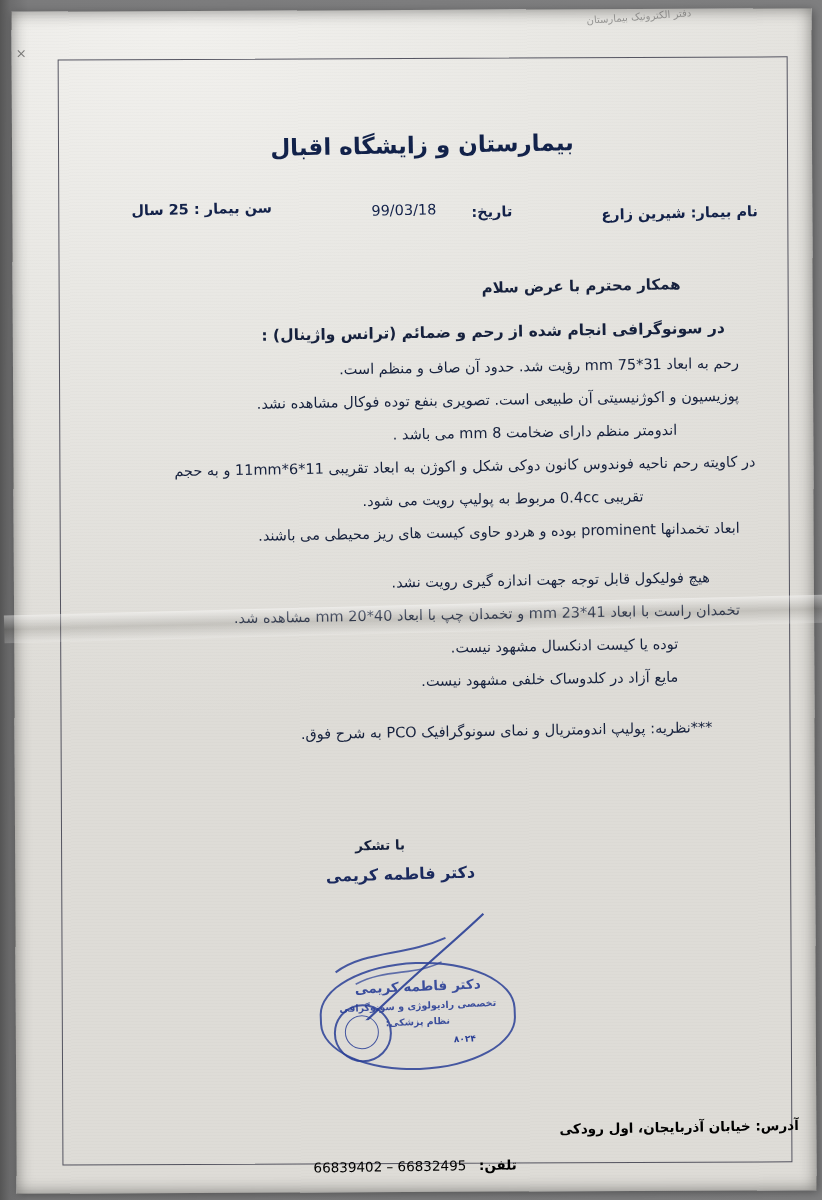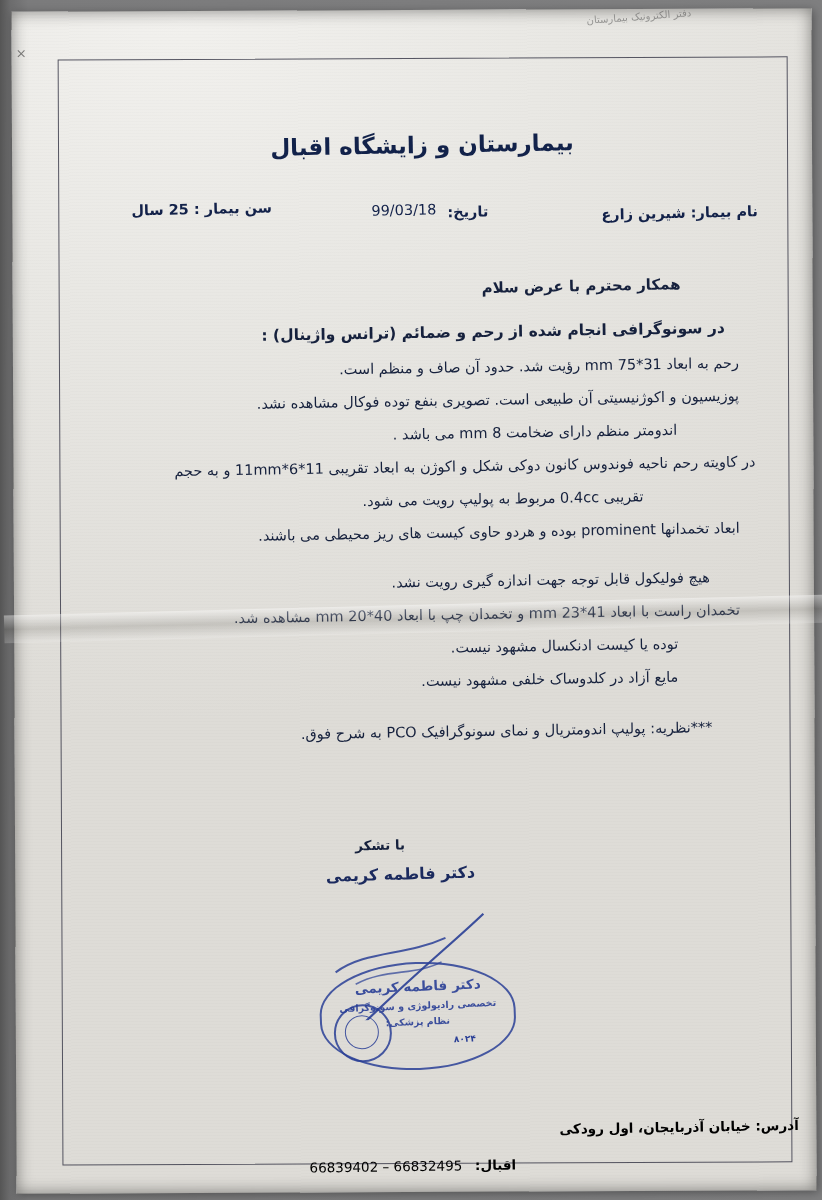--- a/index.html
+++ b/index.html
@@ -82,21 +82,21 @@
     color: #13224a;
   }
   .meta .m-name {
     position: absolute;
     right: 14px;
     top: 6px;
     transform: rotate(-1deg);
   }
   .meta .m-date {
     position: absolute;
-    right: 284px;
+    right: 260px;
     top: 4px;
     transform: rotate(-1deg);
   }
   .meta .m-datev {
     position: absolute;
     right: 336px;
     top: 2px;
     font-weight: normal;
     transform: rotate(-1deg);
   }
@@ -322,17 +322,17 @@
       <div class="oval"></div>
       <div class="seal"></div>
       <div class="l1">دکتر فاطمه کریمی</div>
       <div class="l2">تخصصی رادیولوژی و سونوگرافی</div>
       <div class="l3">نظام پزشکی:</div>
       <div class="l4">۸۰۲۴</div>
     </div>
 
     <div class="footer">آدرس: خیابان آذربایجان، اول رودکی</div>
     <div class="footer-phone">
-      <span>اقبال:</span>
+      <span>تلفن:</span>
       <span class="num">66832495 – 66839402</span>
     </div>
   </div>
 </div>
 
 </body></html>

